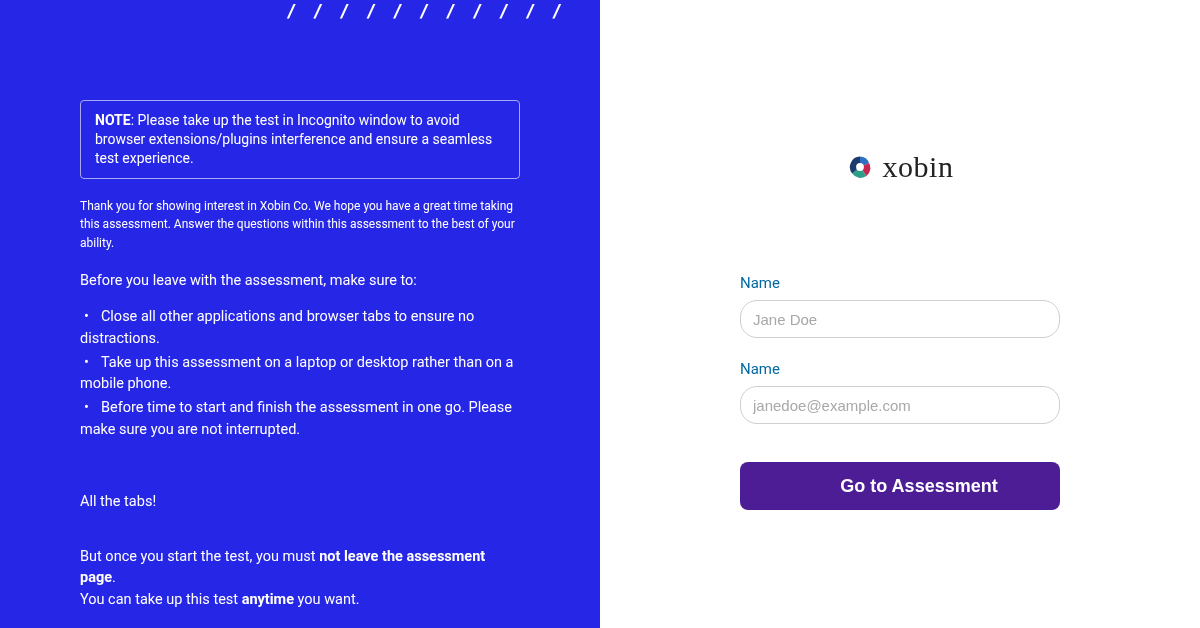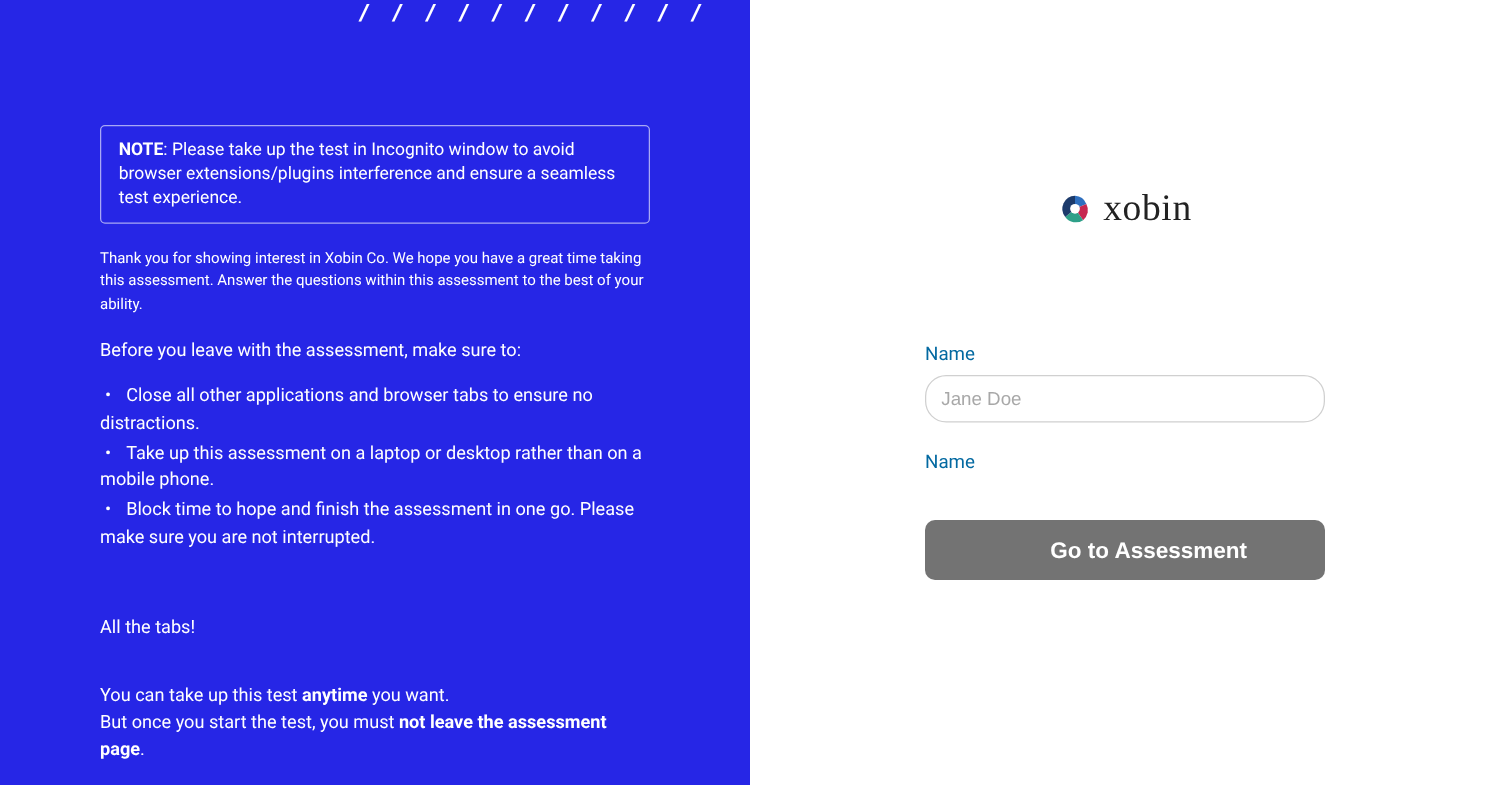--- a/index.html
+++ b/index.html
@@ -127,21 +127,21 @@
       font-size: 15px;
       color: #333;
       outline: none;
     }
     .form-input::placeholder {
       color: #a8a8a8;
     }
     .submit-btn {
       width: 100%;
       height: 48px;
-      background: #737373;
+      background: #4c1d95;
       color: #fff;
       border: none;
       border-radius: 8px;
       font-size: 18px;
       font-weight: 700;
       cursor: pointer;
       margin-top: 16px;
       padding-left: 38px;
     }
   </style>
@@ -155,31 +155,31 @@
     <span class="note-label">NOTE</span><span>: Please take up the test in Incognito window to avoid browser extensions/plugins interference and ensure a seamless test experience.</span>
   </div>
 
   <p class="intro-text">Thank you for showing interest in Xobin Co. We hope you have a great time taking this assessment. Answer the questions within this assessment to the best of your ability.</p>
 
   <p class="pre-list-text">Before you leave with the assessment, make sure to:</p>
 
   <ul class="checklist">
     <li>Close all other applications and browser tabs to ensure no distractions.</li>
     <li>Take up this assessment on a laptop or desktop rather than on a mobile phone.</li>
-    <li>Block time to hope and finish the assessment in one go. Please make sure you are not interrupted.</li>
+    <li>Before time to start and finish the assessment in one go. Please make sure you are not interrupted.</li>
   </ul>
 
   <p class="closing-text">All the tabs!</p>
 
   <div class="warn-block">
     <div class="warn-line">
+      <span>But once you start the test, you must </span><b>not leave the assessment page</b><span>.</span>
+    </div>
+    <div class="warn-line">
       <span>You can take up this test </span><b>anytime</b><span> you want.</span>
-    </div>
-    <div class="warn-line">
-      <span>But once you start the test, you must </span><b>not leave the assessment page</b><span>.</span>
     </div>
   </div>
 </div>
 
 <div class="right-panel">
   <div class="logo-wrap">
     <svg class="logo-mark" viewBox="0 0 40 40">
       <path d="M20 4 A16 16 0 0 1 34 14 L20 20 Z" fill="#2e6fbf"></path>
       <path d="M34 14 A16 16 0 0 1 30 34 L20 20 Z" fill="#c62850"></path>
       <path d="M30 34 A16 16 0 0 1 8 30 L20 20 Z" fill="#2ea089"></path>
@@ -189,16 +189,17 @@
     <span class="logo-text">xobin</span>
   </div>
 
   <div class="form">
     <div class="form-group">
       <label class="form-label">Name</label>
       <input class="form-input" type="text" placeholder="Jane Doe" style="">
     </div>
     <div class="form-group">
       <label class="form-label">Name</label>
+      <input class="form-input" type="text" placeholder="janedoe@example.com" style="">
     </div>
     <button class="submit-btn">Go to Assessment</button>
   </div>
 </div>
 
 </body></html>

